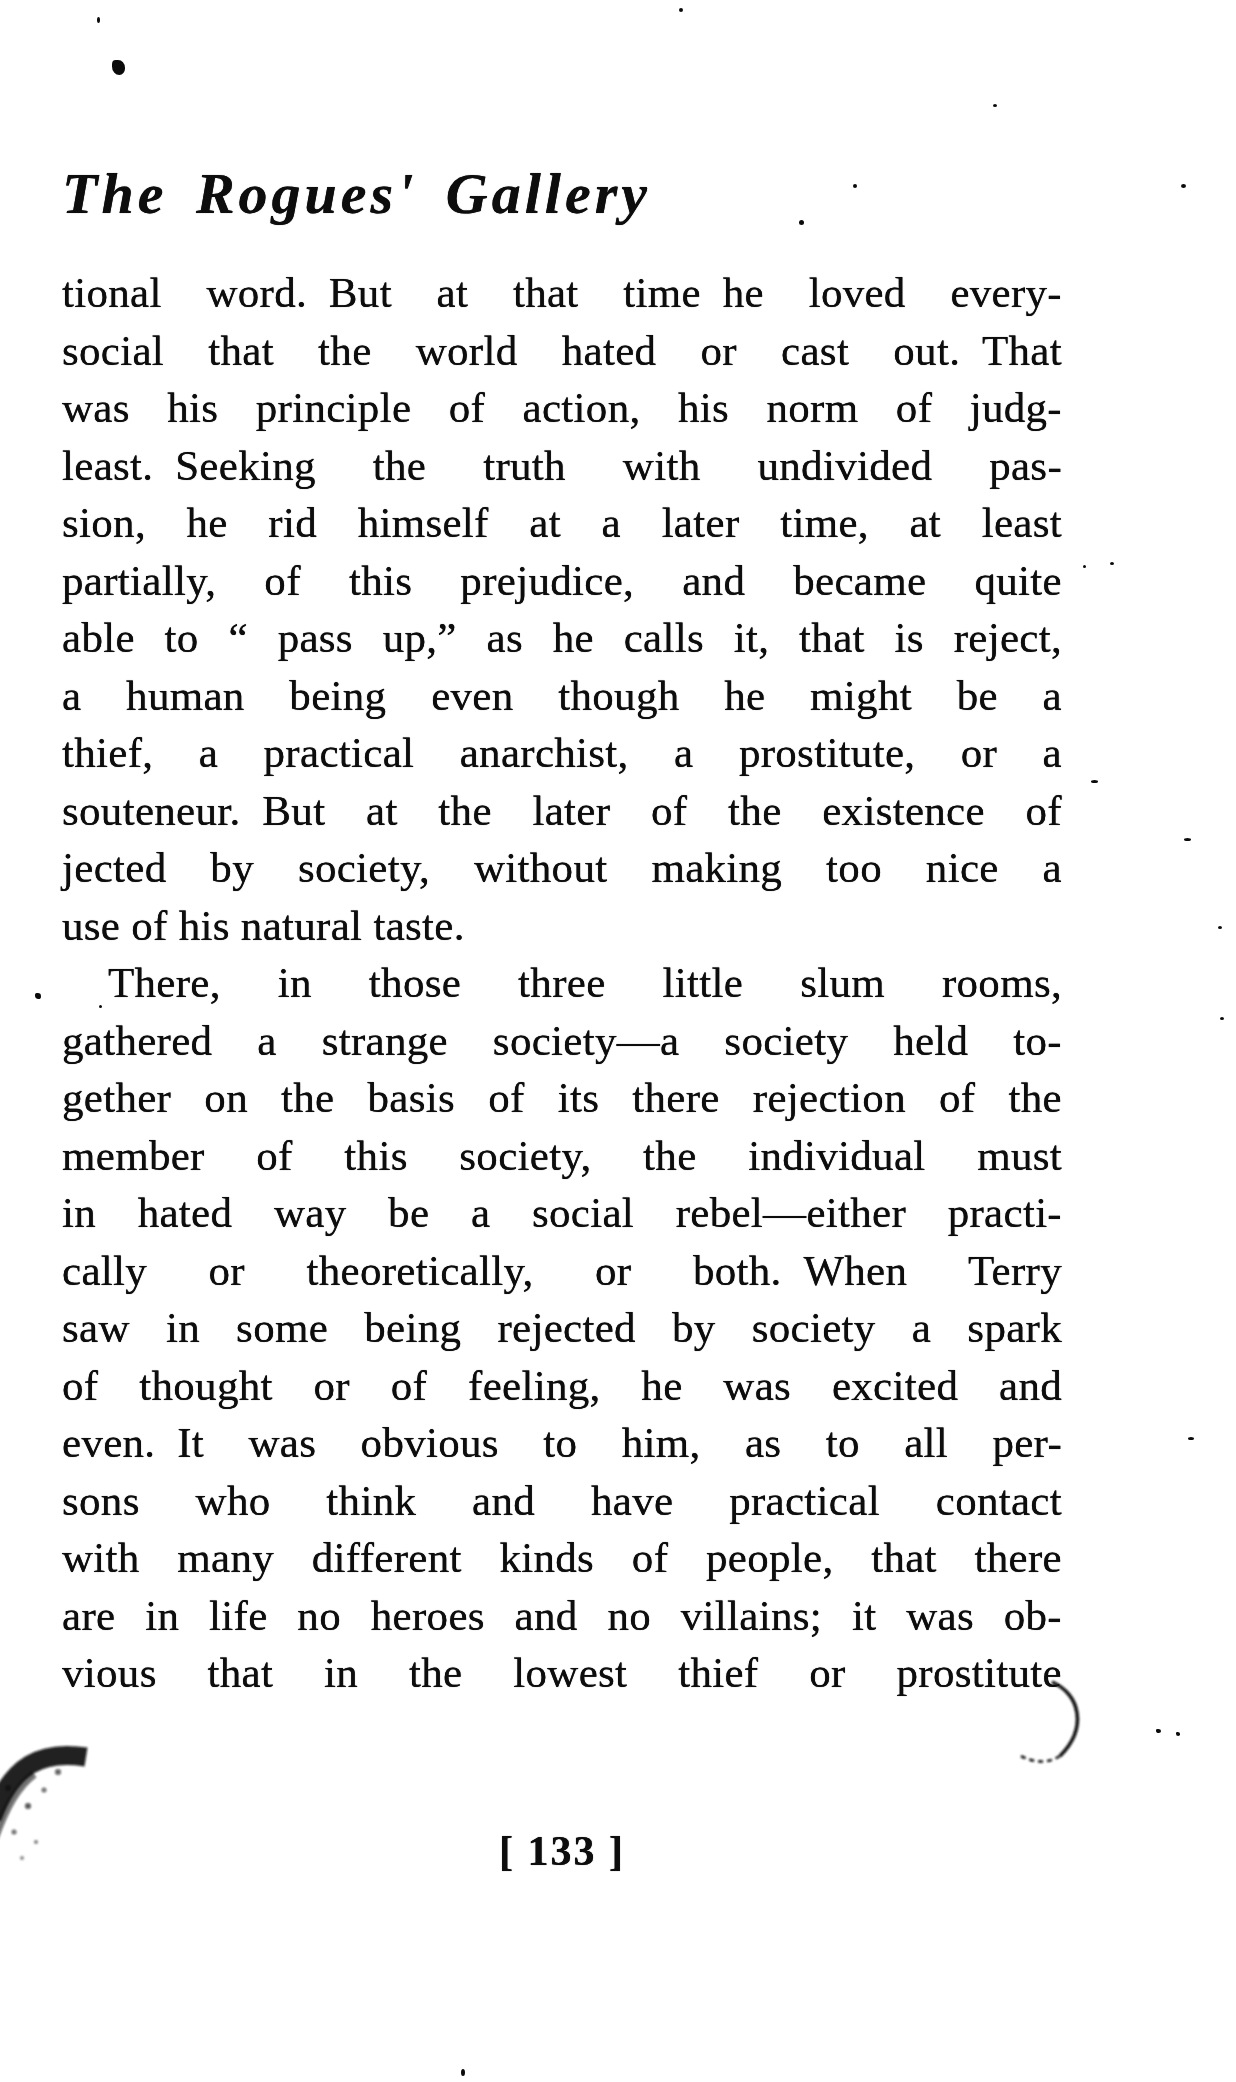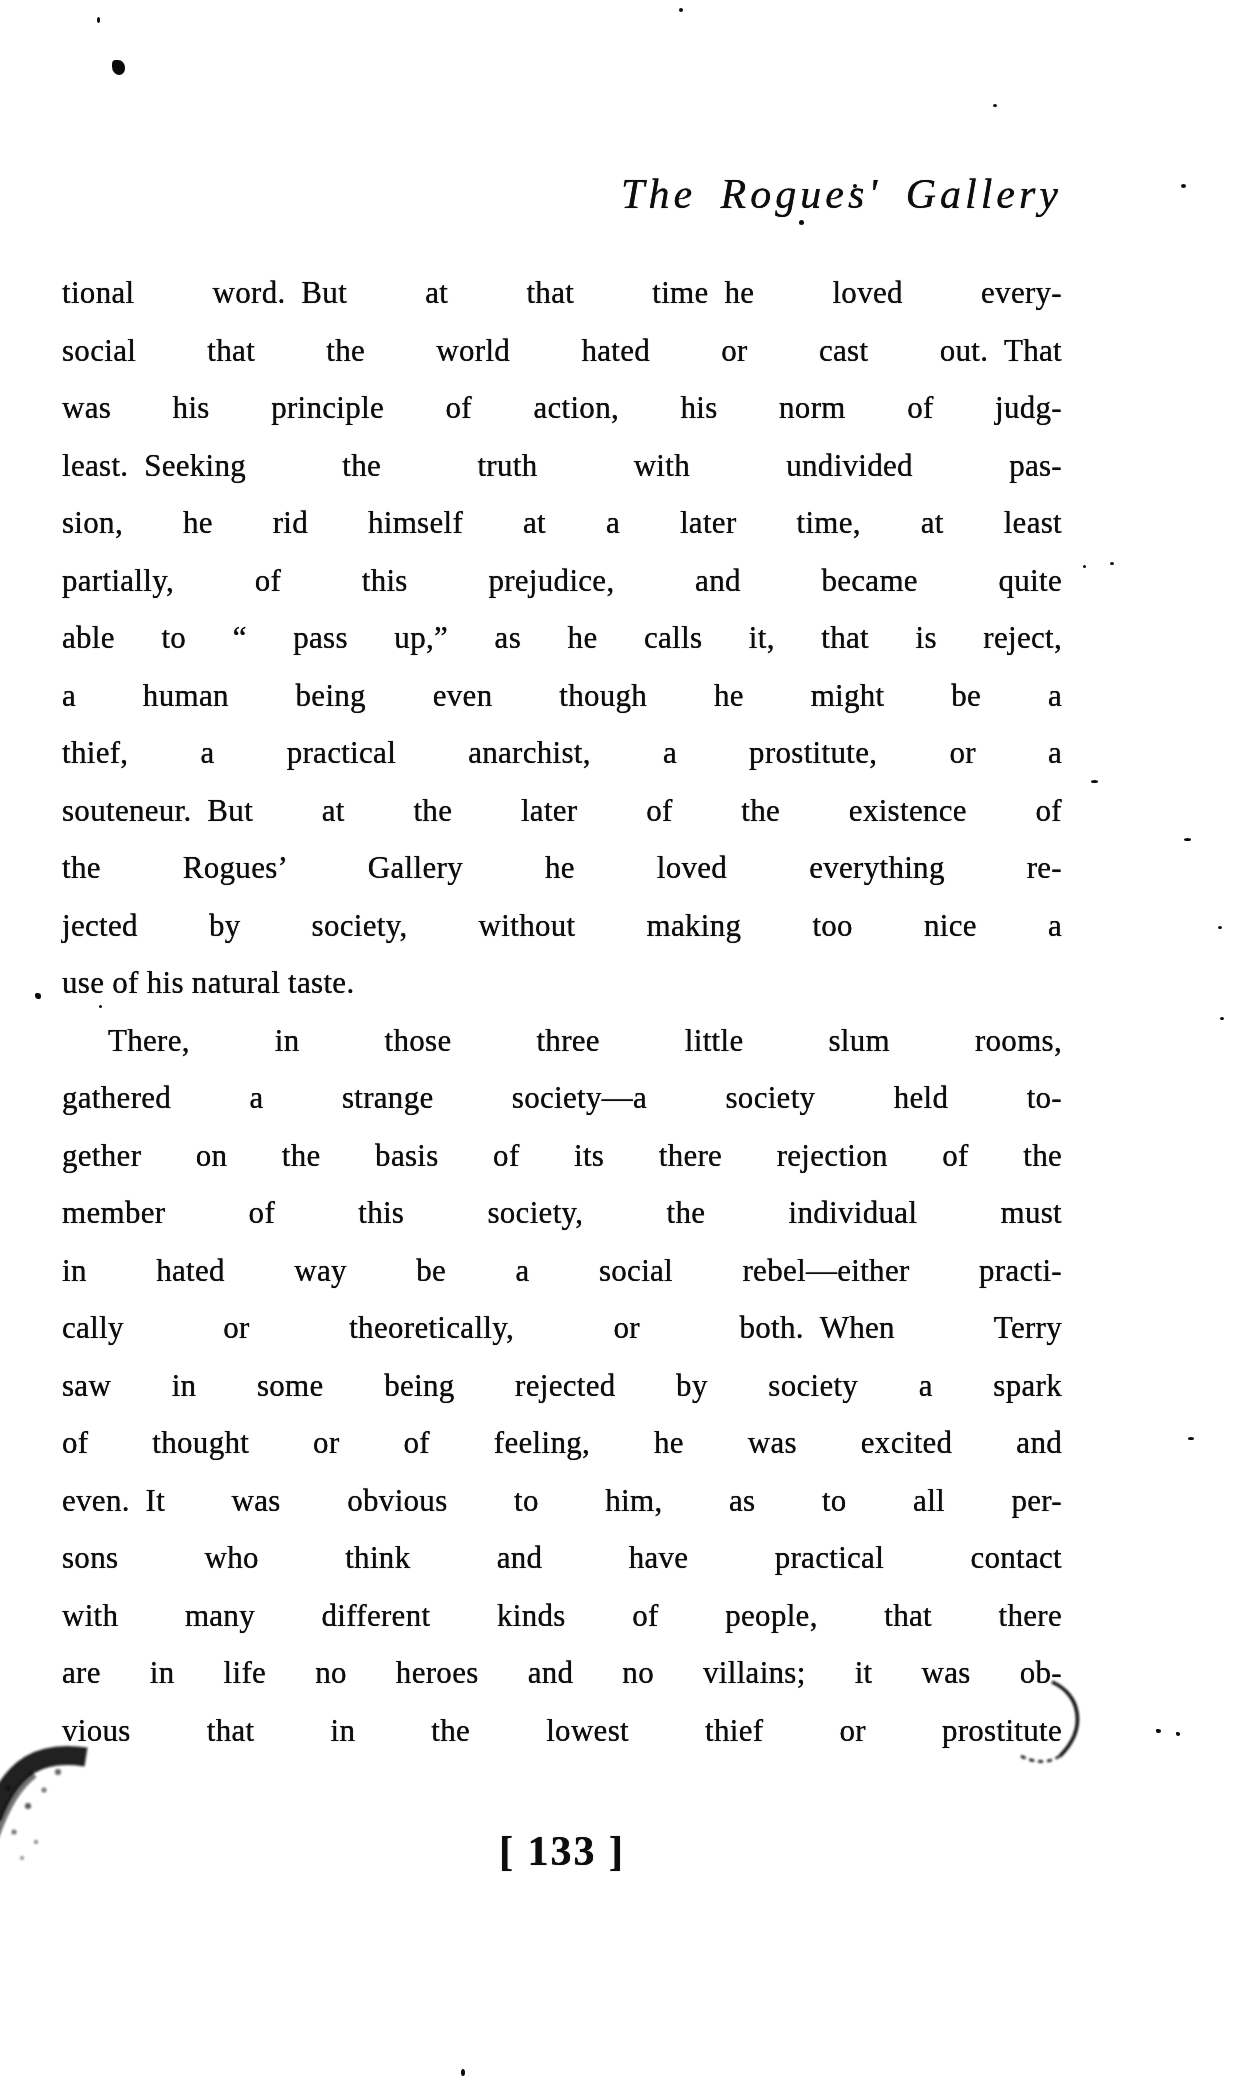--- a/index.html
+++ b/index.html
@@ -7,35 +7,36 @@
     position:relative;
     width:1236px;height:2082px;
     background:#ffffff;
     overflow:hidden;
     font-family:"Liberation Serif","DejaVu Serif",serif;
     color:#0d0d0d;
   }
   .title{
     position:absolute;
     left:62px;top:163px;width:1000px;
-    text-align:right;
+    text-align:left;
     font-style:italic;
-    font-size:42px;
+    font-size:58px;
     line-height:62px;
     letter-spacing:4px;
     word-spacing:10px;
     text-shadow:0 0 0.7px #000;
     white-space:nowrap;
+    font-weight:bold;
   }
   .body{
     position:absolute;
     left:62px;top:264px;width:1000px;
   }
   .bodyline{
-    font-size:31px;
+    font-size:43px;
     line-height:57.5px;
     height:57.5px;
     letter-spacing:0.3px;
     text-align:justify;
     text-align-last:justify;
     text-shadow:0 0 0.7px #000;
     white-space:normal;
     overflow:visible;
   }
   .bodyline.no-just{text-align:center;text-align-last:left;}
@@ -65,21 +66,20 @@
       <div class="bodyline" style="">tional word. But at that time he loved every-</div>
       <div class="bodyline" style="">social that the world hated or cast out. That</div>
       <div class="bodyline" style="">was his principle of action, his norm of judg-</div>
       <div class="bodyline" style="">least. Seeking the truth with undivided pas-</div>
       <div class="bodyline" style="">sion, he rid himself at a later time, at least</div>
       <div class="bodyline" style="">partially, of this prejudice, and became quite</div>
       <div class="bodyline" style="">able to “ pass up,” as he calls it, that is reject,</div>
       <div class="bodyline" style="">a human being even though he might be a</div>
       <div class="bodyline" style="">thief, a practical anarchist, a prostitute, or a</div>
       <div class="bodyline" style="">souteneur. But at the later of the existence of</div>
-      <div class="bodyline" style="">the Rogues’ Gallery he loved everything re-</div>
       <div class="bodyline" style="">jected by society, without making too nice a</div>
       <div class="bodyline no-just" style="">use of his natural taste.</div>
       <div class="bodyline indent" style="">There, in those three little slum rooms,</div>
       <div class="bodyline" style="">gathered a strange society—a society held to-</div>
       <div class="bodyline" style="">gether on the basis of its there rejection of the</div>
       <div class="bodyline" style="">member of this society, the individual must</div>
       <div class="bodyline" style="">in hated way be a social rebel—either practi-</div>
       <div class="bodyline" style="">cally or theoretically, or both. When Terry</div>
       <div class="bodyline" style="">saw in some being rejected by society a spark</div>
       <div class="bodyline" style="">of thought or of feeling, he was excited and</div>

